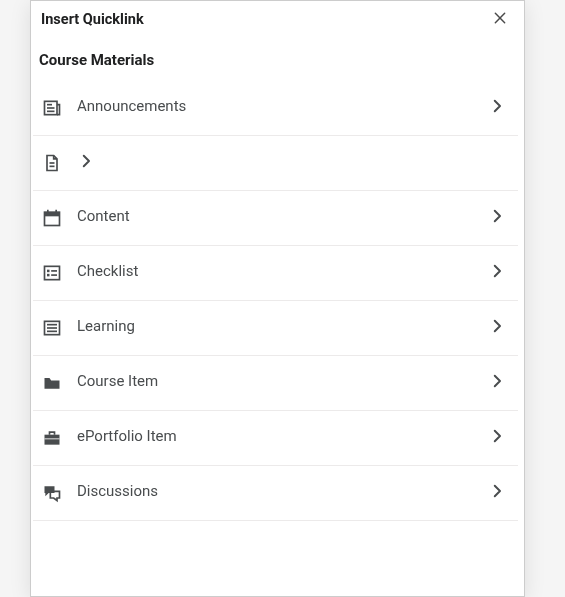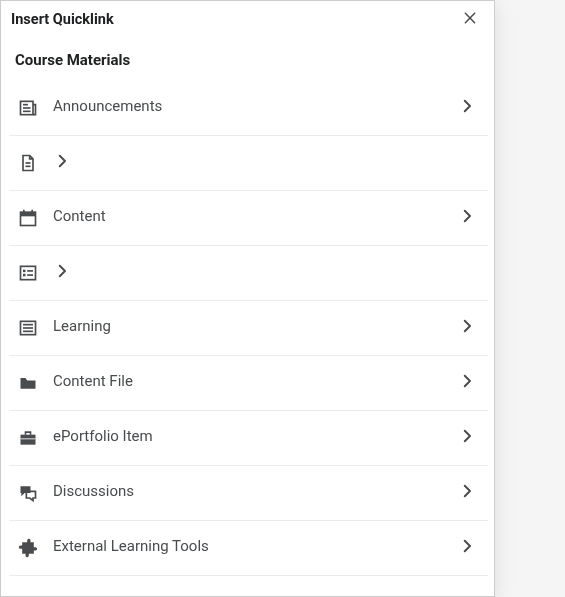--- a/index.html
+++ b/index.html
@@ -13,20 +13,21 @@
   }
   .dialog {
     width: 495px;
     height: 597px;
     background: #fff;
     border: 1px solid #ccc;
     box-shadow: 0 4px 20px rgba(0,0,0,0.1);
     display: flex;
     flex-direction: column;
     position: relative;
+    margin-left: 30px;
   }
   .dialog-header {
     display: flex;
     align-items: center;
     justify-content: space-between;
     padding: 4px 10px 4px 10px;
   }
   .dialog-title {
     font-size: 14.5px;
     font-weight: 700;
@@ -41,21 +42,21 @@
     color: #4a4a4a;
     display: flex;
     align-items: center;
     justify-content: center;
     padding: 0;
   }
   .close-btn svg { width: 16px; height: 16px; }
   .dialog-body {
     flex: 1;
     overflow-y: scroll;
-    padding: 0 6px 0 8px;
+    padding: 0 6px 0 2px;
   }
   .section-title {
     font-size: 15px;
     font-weight: 700;
     color: #202122;
     padding: 14px 6px 6px 6px;
   }
   .list {
     margin-top: 6px;
   }
@@ -220,20 +221,21 @@
               <use href="#svg-chevron"></use>
             </svg></span>
       </div>
 
       <div class="item">
         <span class="icon">
             <svg>
               <use href="#svg-checklist"></use>
             </svg>
           </span>
+        <span class="item-label">Checklist</span>
         <span class="chevron"><svg>
               <use href="#svg-chevron"></use>
             </svg></span>
       </div>
 
       <div class="item">
         <span class="icon">
             <svg>
               <use href="#svg-content"></use>
             </svg>
@@ -243,21 +245,21 @@
               <use href="#svg-chevron"></use>
             </svg></span>
       </div>
 
       <div class="item">
         <span class="icon">
             <svg>
               <use href="#svg-folder"></use>
             </svg>
           </span>
-        <span class="item-label">Content File</span>
+        <span class="item-label">Course Item</span>
         <span class="chevron"><svg>
               <use href="#svg-chevron"></use>
             </svg></span>
       </div>
 
       <div class="item">
         <span class="icon">
             <svg>
               <use href="#svg-briefcase"></use>
             </svg>
@@ -273,31 +275,20 @@
             <svg>
               <use href="#svg-discussions"></use>
             </svg>
           </span>
         <span class="item-label">Discussions</span>
         <span class="chevron"><svg>
               <use href="#svg-chevron"></use>
             </svg></span>
       </div>
 
-      <div class="item">
-        <span class="icon">
-            <svg>
-              <use href="#svg-puzzle"></use>
-            </svg>
-          </span>
-        <span class="item-label">External Learning Tools</span>
-        <span class="chevron"><svg>
-              <use href="#svg-chevron"></use>
-            </svg></span>
-      </div>
 
       <div class="item" style="visibility:hidden;height:40px;">
         <span class="item-label"></span>
       </div>
 
     </div>
   </div>
 </div>
 
 </body></html>

